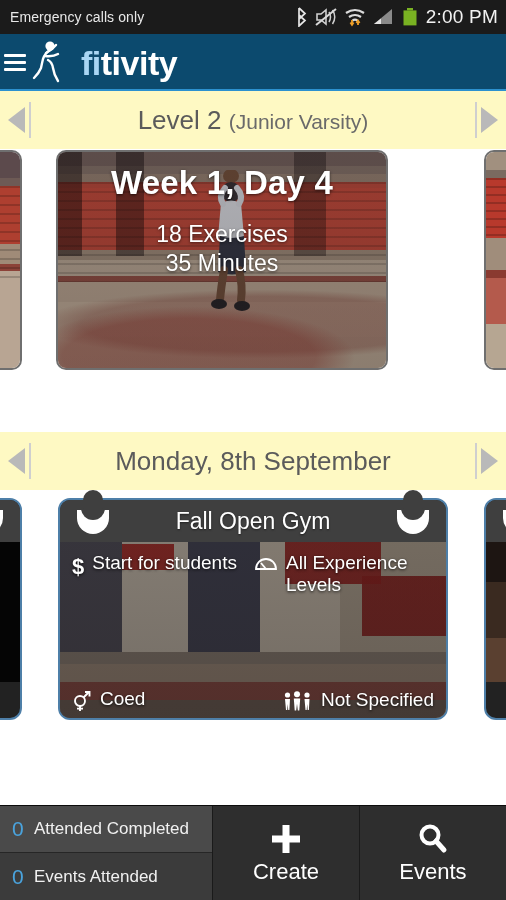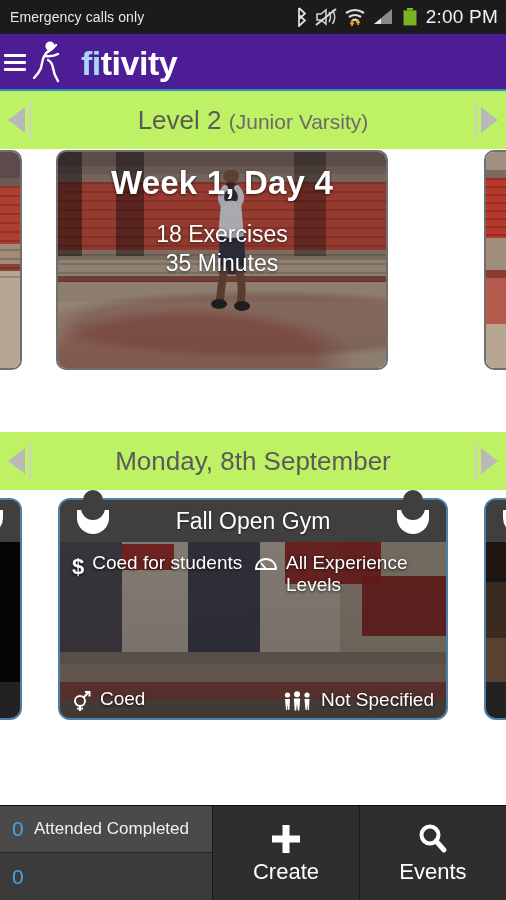--- a/index.html
+++ b/index.html
@@ -39,21 +39,21 @@
     color: #f2f2f2;
     font-size: 19px;
     margin-left: 8px;
     letter-spacing: .2px;
   }
   .sbicon { display: block; }
 
   
   .appbar {
     height: 57px;
-    background: #4c1d95;
+    background: #0c4a6e;
     display: flex;
     align-items: center;
     padding-left: 2px;
     box-sizing: border-box;
     position: relative;
   }
   .appbar::after {
     content:"";
     position:absolute; left:0; right:0; bottom:0; height:2px;
     background:#2c91cf;
@@ -81,21 +81,21 @@
     line-height: 1;
   }
   .brand .fi { color: #a9d6f4; }
   .brand .tivity { color: #ffffff; }
 
   
   .pager {
     height: 58px;
     display: flex;
     align-items: center;
-    background: #bef264;
+    background: #fef9c3;
     position: relative;
   }
   .pager .arrow-wrap {
     width: 52px;
     height: 100%;
     display: flex;
     align-items: center;
     justify-content: center;
     position: relative;
   }
@@ -618,21 +618,21 @@
       <div class="e-header">
         <div class="e-header-title">Fall Open Gym</div>
       </div>
       <div class="e-body">
         <div class="e-photo"></div>
         <div class="e-shade"></div>
         <div class="e-info">
           <div class="e-row">
             <div class="e-item">
               <span class="ic money">$</span>
-              <span>Coed for students</span>
+              <span>Start for students</span>
             </div>
             <div class="e-item w-half">
               <svg class="ic" width="24" height="18" viewBox="0 0 24 18">
                 <path d="M2 15 a10 10 0 0 1 20 0 Z" fill="none" stroke="#ffffff" stroke-width="1.8"></path>
                 <line x1="12" y1="15" x2="7" y2="9" stroke="#ffffff" stroke-width="1.8"></line>
               </svg>
               <span>All Experience Levels</span>
             </div>
           </div>
           <div class="e-row bottom">
@@ -686,20 +686,21 @@
 
 <div class="gap-white"></div>
 <div class="bottombar">
   <div class="stats">
     <div class="stat top">
       <span class="num">0</span>
       <span class="lbl">Attended Completed</span>
     </div>
     <div class="stat bot">
       <span class="num">0</span>
+      <span class="lbl">Events Attended</span>
     </div>
   </div>
   <div class="tabbtn">
     <svg width="36" height="36" viewBox="0 0 36 36">
       <rect x="14.5" y="4" width="7" height="28" fill="#ffffff"></rect>
       <rect x="4" y="14.5" width="28" height="7" fill="#ffffff"></rect>
     </svg>
     <span class="tlabel">Create</span>
   </div>
   <div class="tabbtn">

